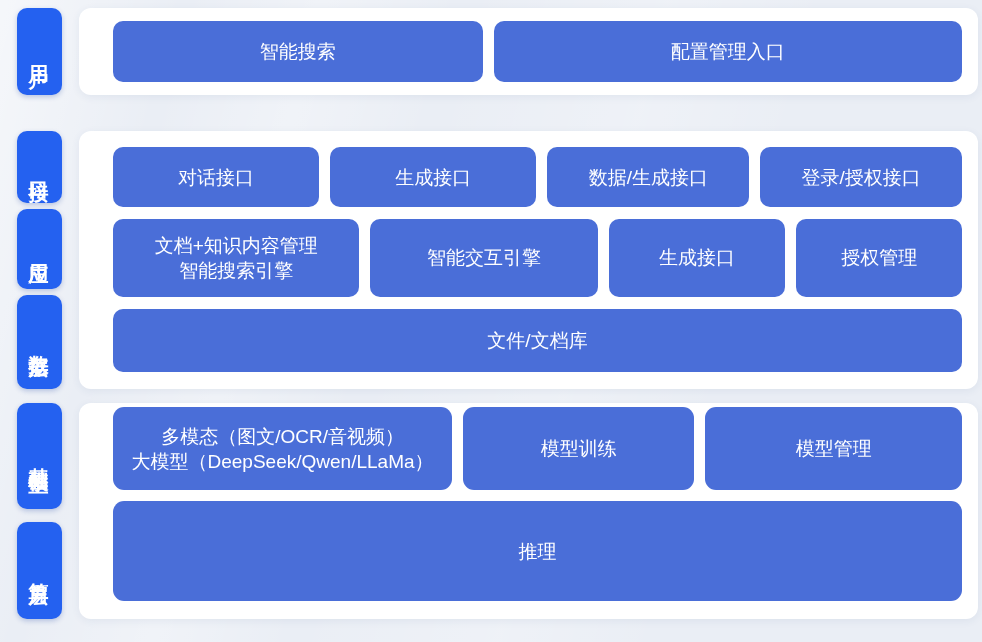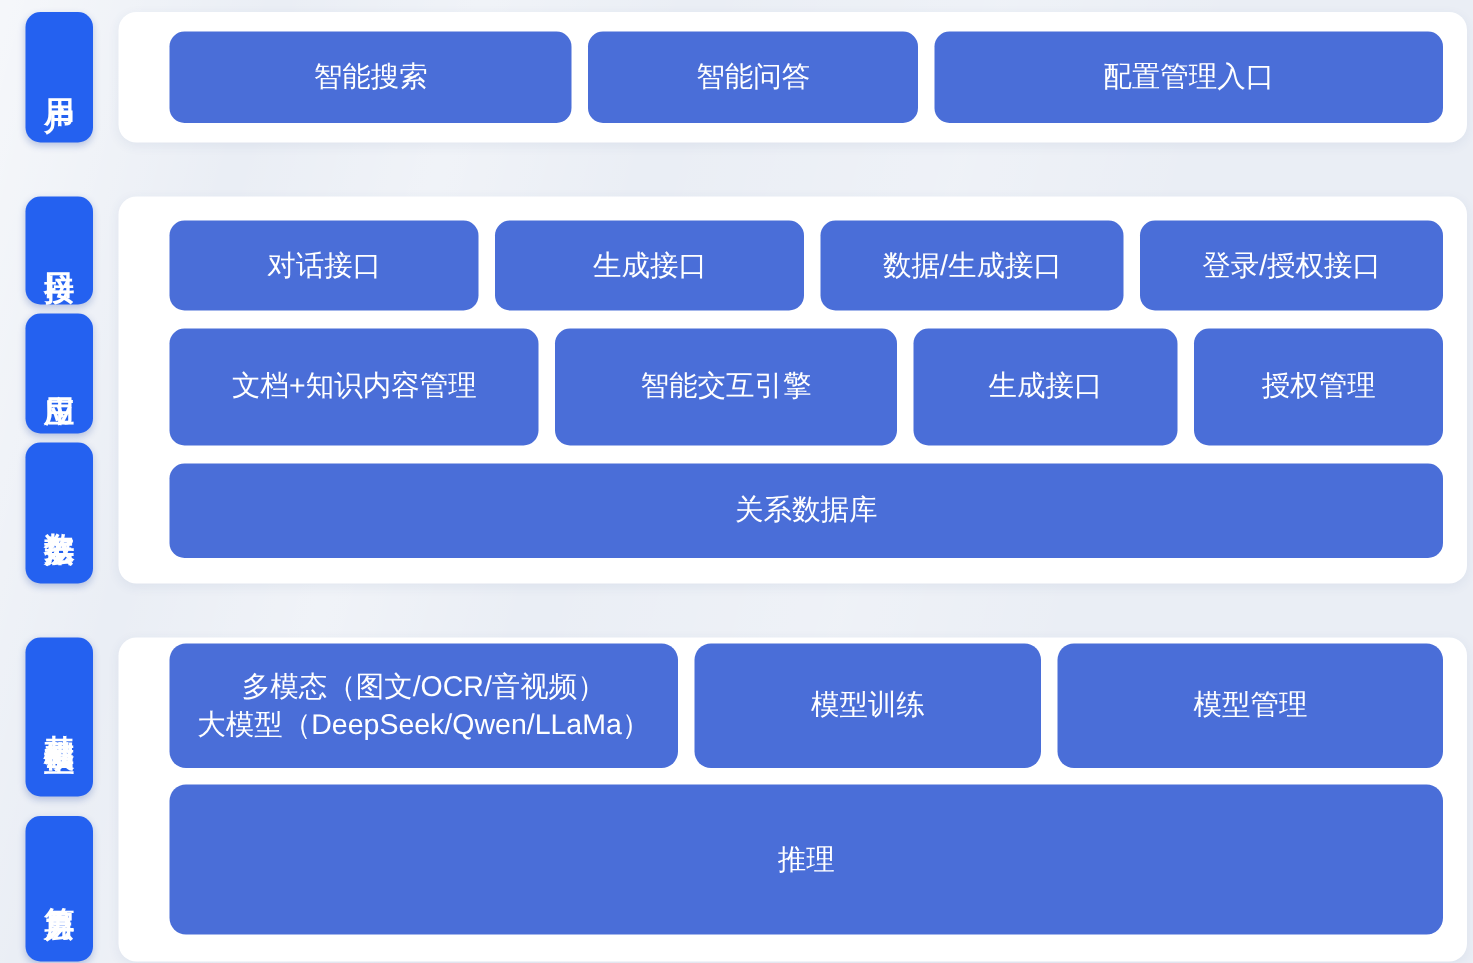--- a/index.html
+++ b/index.html
@@ -11,21 +11,21 @@
     font-family:"Liberation Sans","DejaVu Sans",sans-serif;
     background:
       linear-gradient(105deg, rgba(255,255,255,.55) 0%, rgba(255,255,255,0) 16%,
                       rgba(255,255,255,.30) 28%, rgba(255,255,255,0) 40%,
                       rgba(255,255,255,.22) 58%, rgba(255,255,255,0) 72%),
       var(--background);
   }
   .stage{width:982px;height:642px;padding:8px 4px 6px 17px;}
   .band{display:flex;gap:17px;}
   .band-user{height:87px;margin-bottom:36px;}
-  .band-middle{height:258px;margin-bottom:36px;}
+  .band-middle{height:258px;margin-bottom:14px;}
   .band-bottom{height:216px;}
   .rail{width:45px;flex:0 0 45px;display:flex;flex-direction:column;}
   .band-middle .rail{gap:6px;}
   .band-bottom .rail{gap:13px;}
   .pill{
     flex:1 1 0;background:var(--rail-pill);border-radius:10px;color:var(--text);
     font-size:20px;font-weight:700;letter-spacing:2px;
     writing-mode:vertical-rl;text-orientation:upright;
     display:flex;align-items:center;justify-content:center;
     box-shadow:0 2px 5px rgba(20,60,160,.25);
@@ -57,23 +57,20 @@
 
   <section class="band band-user">
     <div class="rail">
       <div class="pill">用户</div>
     </div>
     <div class="panel">
       <div class="row">
         <div class="box" style="flex:268 1 0">
           <span>智能搜索</span>
         </div>
-        <div class="box" style="flex:216 1 0">
-          <span>智能问答</span>
-        </div>
         <div class="box" style="flex:343 1 0">
           <span>配置管理入口</span>
         </div>
       </div>
     </div>
   </section>
 
   <section class="band band-middle">
     <div class="rail">
       <div class="pill" style="flex:70 1 0">接口</div>
@@ -91,34 +88,35 @@
         <div class="box" style="flex:167 1 0">
           <span>数据/生成接口</span>
         </div>
         <div class="box" style="flex:167 1 0">
           <span>登录/授权接口</span>
         </div>
       </div>
       <div class="row row-app">
         <div class="box" style="flex:251 1 0">
           <span>文档+知识内容管理</span>
+          <span>智能搜索引擎</span>
         </div>
         <div class="box" style="flex:230 1 0">
           <span>智能交互引擎</span>
         </div>
         <div class="box" style="flex:175 1 0">
           <span>生成接口</span>
         </div>
         <div class="box" style="flex:163 1 0">
           <span>授权管理</span>
         </div>
       </div>
       <div class="row row-data">
-        <div class="box" style="flex:253 1 0">
-          <span>关系数据库</span>
+        <div class="box" style="flex:290 1 0">
+          <span>文件/文档库</span>
         </div>
       </div>
     </div>
   </section>
 
   <section class="band band-bottom">
     <div class="rail">
       <div class="pill" style="flex:102 1 0">基础模型</div>
       <div class="pill" style="flex:94 1 0">算力层</div>
     </div>

